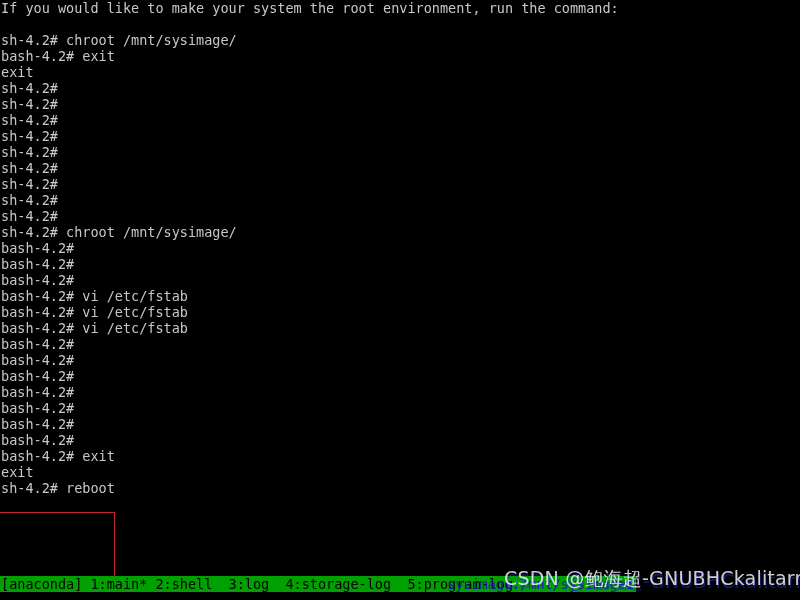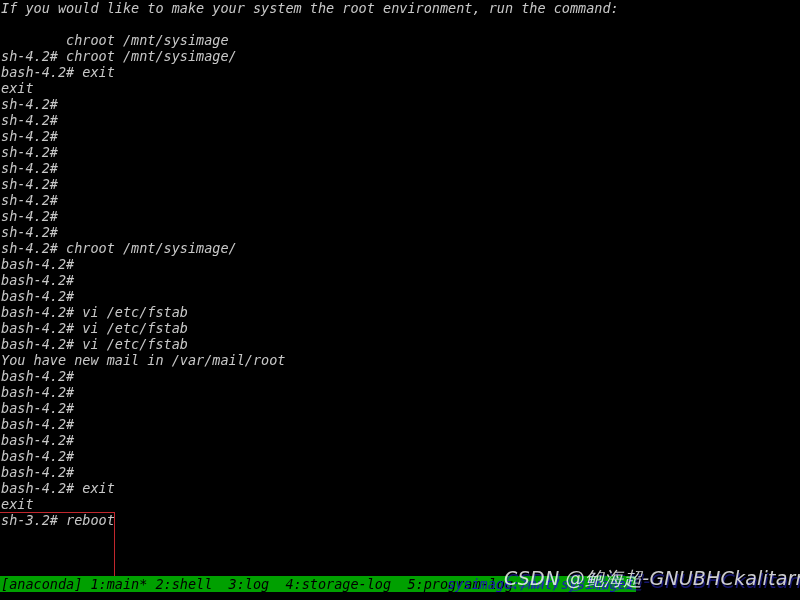--- a/index.html
+++ b/index.html
@@ -7,21 +7,20 @@
     padding: 0;
     background: #000000;
   }
   #screen {
     position: relative;
     width: 800px;
     height: 600px;
     background: #000000;
     overflow: hidden;
     font-family: "DejaVu Sans Mono", "Liberation Mono", monospace;
-    font-style: italic;
   }
 
   
   #terminal {
     position: absolute;
     left: 0;
     top: 0;
     width: 800px;
     height: 576px;
     padding: 0;
@@ -114,51 +113,49 @@
   }
 </style>
 </head>
 <body>
 
 <div id="screen">
 
   <div id="terminal">
     <div class="tline">If you would like to make your system the root environment, run the command:</div>
     <div class="tline"></div>
-    <div class="tline">        chroot /mnt/sysimage</div>
     <div class="tline">sh-4.2# chroot /mnt/sysimage/</div>
     <div class="tline">bash-4.2# exit</div>
     <div class="tline">exit</div>
     <div class="tline">sh-4.2#</div>
     <div class="tline">sh-4.2#</div>
     <div class="tline">sh-4.2#</div>
     <div class="tline">sh-4.2#</div>
     <div class="tline">sh-4.2#</div>
     <div class="tline">sh-4.2#</div>
     <div class="tline">sh-4.2#</div>
     <div class="tline">sh-4.2#</div>
     <div class="tline">sh-4.2#</div>
     <div class="tline">sh-4.2# chroot /mnt/sysimage/</div>
     <div class="tline">bash-4.2#</div>
     <div class="tline">bash-4.2#</div>
     <div class="tline">bash-4.2#</div>
     <div class="tline">bash-4.2# vi /etc/fstab</div>
     <div class="tline">bash-4.2# vi /etc/fstab</div>
     <div class="tline">bash-4.2# vi /etc/fstab</div>
-    <div class="tline">You have new mail in /var/mail/root</div>
     <div class="tline">bash-4.2#</div>
     <div class="tline">bash-4.2#</div>
     <div class="tline">bash-4.2#</div>
     <div class="tline">bash-4.2#</div>
     <div class="tline">bash-4.2#</div>
     <div class="tline">bash-4.2#</div>
     <div class="tline">bash-4.2#</div>
     <div class="tline">bash-4.2# exit</div>
     <div class="tline">exit</div>
-    <div class="tline">sh-3.2# reboot</div>
+    <div class="tline">sh-4.2# reboot</div>
   </div>
 
   <div id="annotation-box"></div>
 
   <div id="status-bar">
     <span id="status-left">[anaconda] 1:main* 2:shell  3:log  4:storage-log  5:program-log</span>
     <span id="status-right">sysimage:/mnt/sysimage1</span>
   </div>
 
   <div id="bottom-filler"></div>

